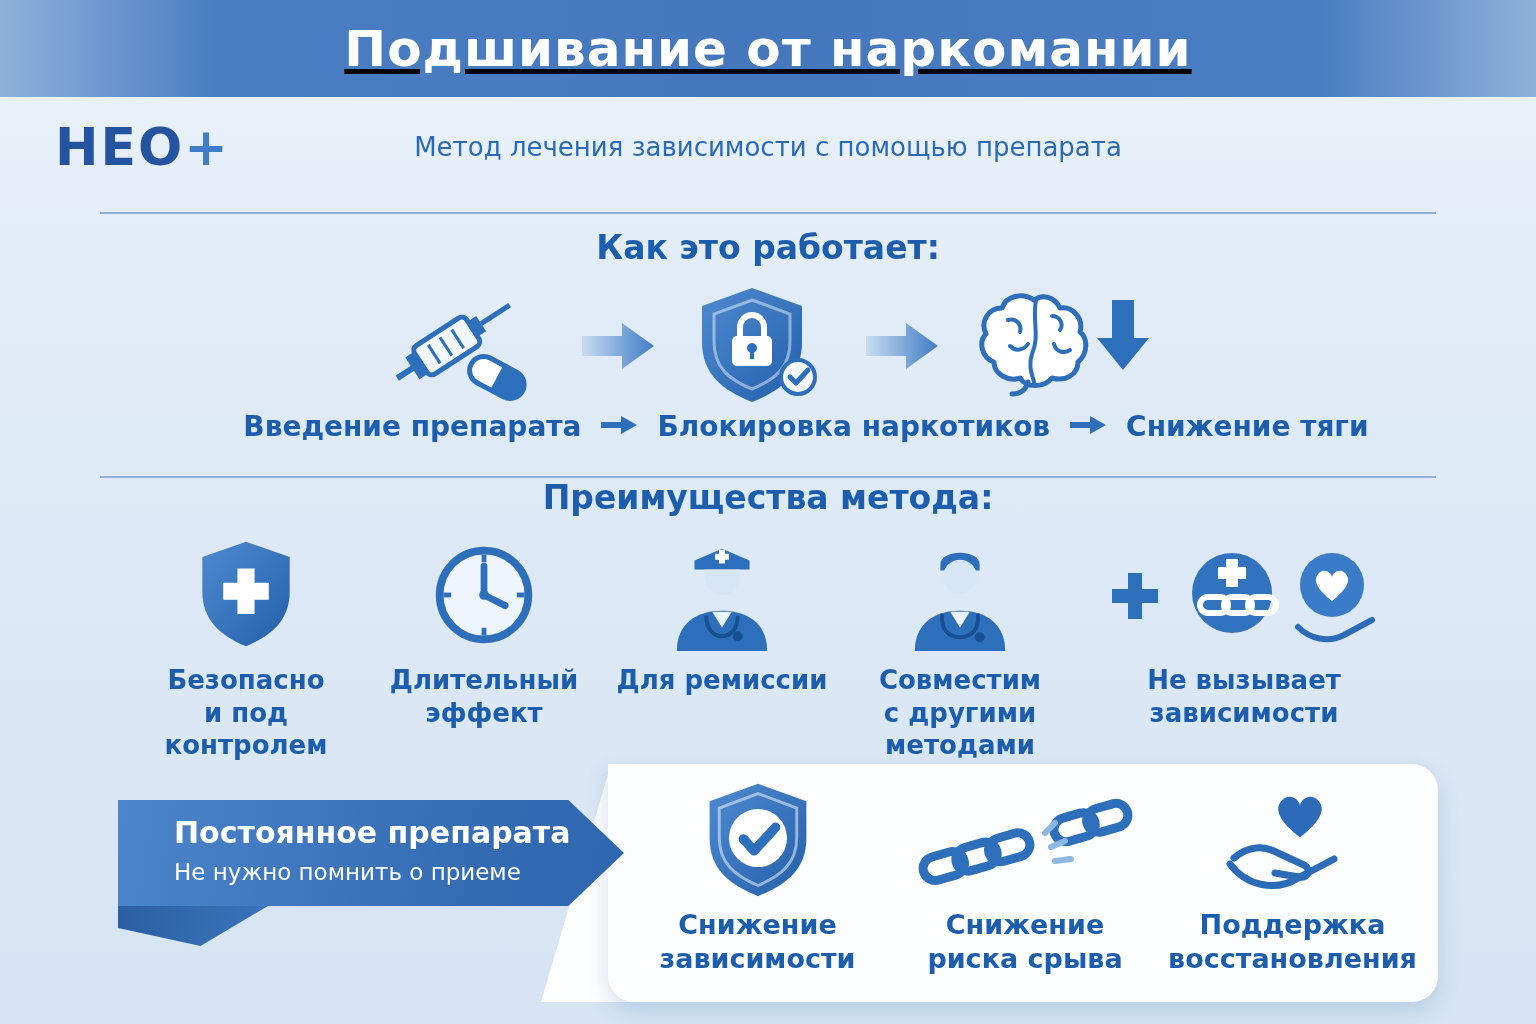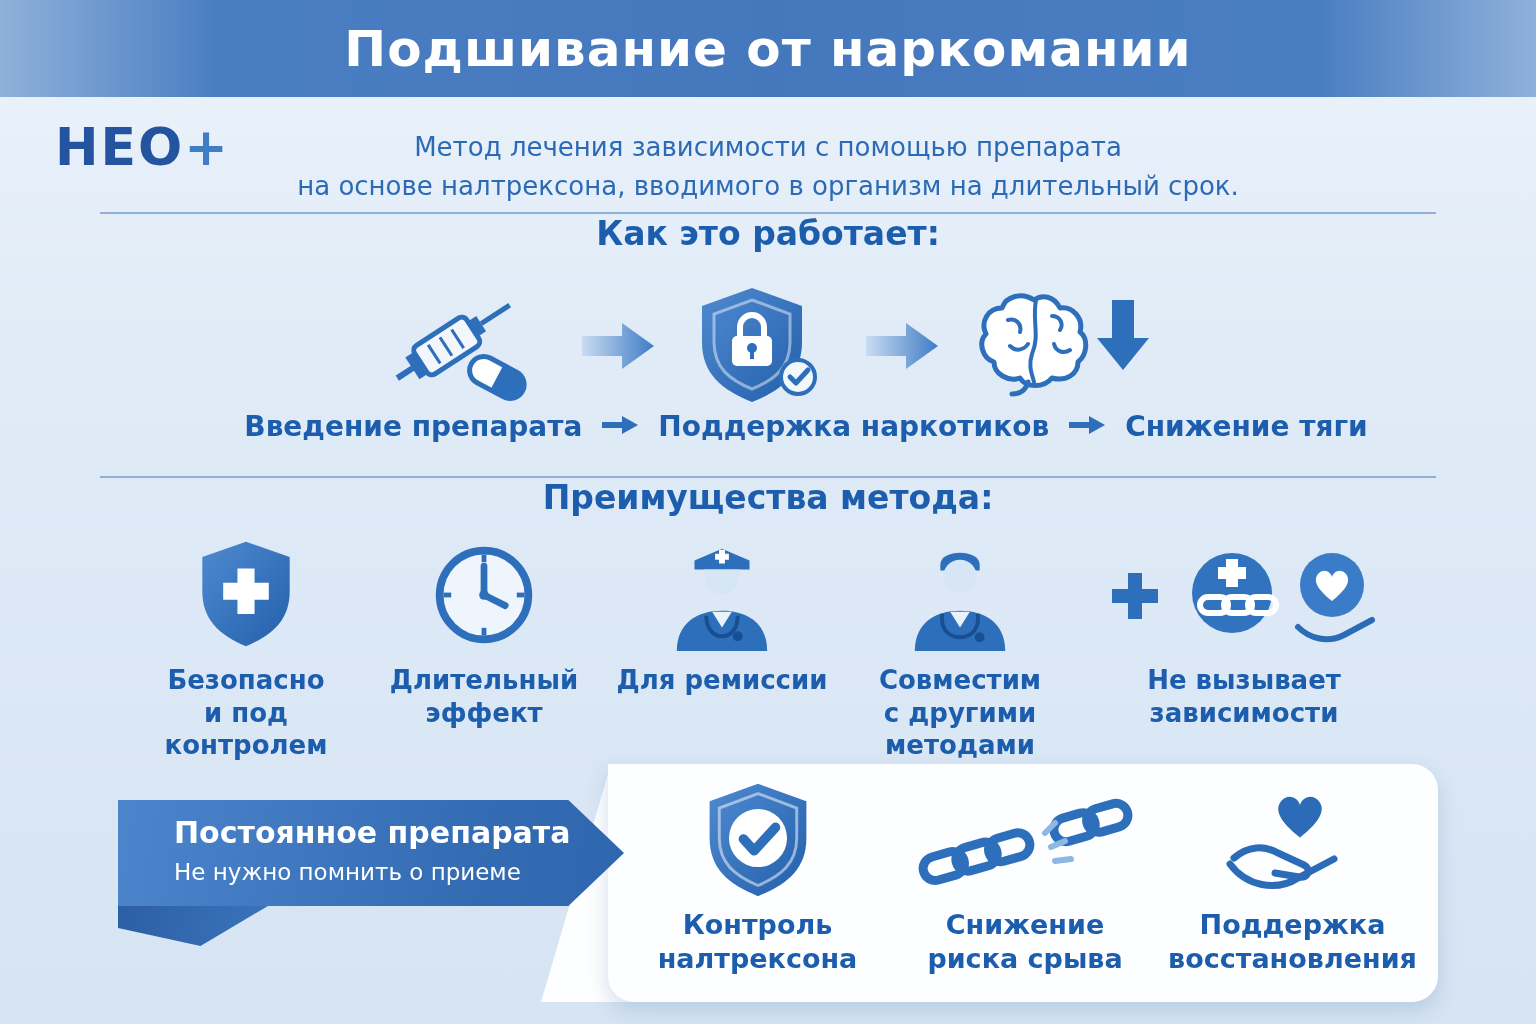--- a/index.html
+++ b/index.html
@@ -6,34 +6,34 @@
   html,body { width:1536px; height:1024px; }
   .page {
     position:relative; width:1536px; height:1024px; overflow:hidden;
     font-family:"DejaVu Sans","Liberation Sans",sans-serif;
     background:linear-gradient(180deg,#ecf3fb 0%,#e0ebf7 35%,#d6e4f3 100%);
   }
   
   .titlebar {
     position:absolute; top:0; left:0; width:100%; height:97px;
     background:linear-gradient(90deg,#8fb1da 0%,#4a7ec2 14%,#4577bc 50%,#4a7ec2 86%,#8fb1da 100%);
-    display:flex; align-items:center; justify-content:center;
+    display:flex; align-items:center; justify-content:center;text-decoration:underline;
   }
   .titlebar h1 { color:#ffffff; font-size:50px; font-weight:bold; letter-spacing:1px; }
   
   .intro { position:absolute; top:97px; left:0; width:100%; height:83px; }
   .logo { position:absolute; left:55px; top:20px; font-size:52px; font-weight:800; color:#24539f; letter-spacing:2px; }
   .logo .plus { color:#3f7dc6; }
   .desc { padding-top:31px; text-align:center; font-size:26px; line-height:1.5; color:#2b6ab6; font-weight:500; }
   .divider { position:absolute; left:100px; right:100px; height:0; border-top:2px solid #8fb1d8; }
   .d1 { top:212px; } .d2 { top:476px; }
   .section-h { text-align:center; font-size:33px; font-weight:bold; color:#1c5dad; }
   
   .how { position:absolute; top:214px; left:0; width:100%; height:260px; }
-  .how .section-h { }
+  .how .section-h { margin-top:14px; }
   .steps-icons { position:absolute; top:62px; left:0; width:100%; height:140px;
     display:flex; align-items:center; justify-content:center; gap:36px; }
   .step-icon { display:flex; align-items:center; justify-content:center; }
   .steps-labels { position:absolute; top:196px; left:0; width:100%;
     display:flex; align-items:center; justify-content:center; gap:20px;margin-left:38px; }
   .step-label { font-size:28px; font-weight:bold; color:#1c5dad; }
   
   .adv { position:absolute; top:478px; left:0; width:100%; height:278px; }
   .adv .section-h { }
   .adv-row { position:absolute; top:60px; left:0; width:100%;
@@ -85,21 +85,20 @@
   </svg>
 
   <header class="titlebar">
     <h1>Подшивание от наркомании</h1>
   </header>
 
   <div class="intro">
     <div class="logo"><span>НЕО</span><span class="plus">+</span></div>
     <div class="desc">
       <span>Метод лечения зависимости с помощью препарата</span><br>
-      <span>на основе налтрексона, вводимого в организм на длительный срок.</span>
     </div>
   </div>
 
   <div class="divider d1"></div>
 
   <section class="how">
     <h2 class="section-h">Как это работает:</h2>
 
     <div class="steps-icons">
 
@@ -156,21 +155,21 @@
           <path d="M138 12 h22 v38 h15 l-26 32 -26 -32 h15 z" fill="#2e6fbb"></path>
         </svg>
       </div>
     </div>
 
     <div class="steps-labels">
       <span class="step-label">Введение препарата</span>
       <span><svg width="36" height="22" viewBox="0 0 36 22">
             <path d="M0 8 H20 V2 L36 11 L20 20 V14 H0 Z" fill="#2e6fbb"></path>
           </svg></span>
-      <span class="step-label">Поддержка наркотиков</span>
+      <span class="step-label">Блокировка наркотиков</span>
       <span><svg width="36" height="22" viewBox="0 0 36 22">
             <path d="M0 8 H20 V2 L36 11 L20 20 V14 H0 Z" fill="#2e6fbb"></path>
           </svg></span>
       <span class="step-label">Снижение тяги</span>
     </div>
   </section>
 
   <div class="divider d2"></div>
 
   <section class="adv">
@@ -266,21 +265,21 @@
 
       <div class="benefit">
         <div class="benefit-icon">
           <svg width="120" height="120" viewBox="0 0 124 124">
             <path d="M62 4 L112 22 V60 C112 92 92 108 62 120 C32 108 12 92 12 60 V22 Z" fill="url(#gradShield)"></path>
             <path d="M62 14 L102 29 V60 C102 86 86 99 62 109 C38 99 22 86 22 60 V29 Z" fill="none" stroke="#ffffff" stroke-width="3" opacity="0.5"></path>
             <circle cx="62" cy="60" r="30" fill="#ffffff"></circle>
             <path d="M47 61 l11 12 22 -24" stroke="#2e6fbb" stroke-width="10" fill="none" stroke-linecap="round" stroke-linejoin="round"></path>
           </svg>
         </div>
-        <div class="benefit-label">Контроль налтрексона</div>
+        <div class="benefit-label">Снижение зависимости</div>
       </div>
 
       <div class="benefit">
         <div class="benefit-icon">
           <svg width="220" height="110" viewBox="0 0 220 110">
             <g fill="none" stroke="#2e6fbb" stroke-width="9">
               <g transform="rotate(-16 60 70)">
                 <rect x="6" y="60" width="42" height="24" rx="12"></rect>
                 <rect x="40" y="60" width="42" height="24" rx="12"></rect>
                 <rect x="74" y="60" width="42" height="24" rx="12"></rect>

